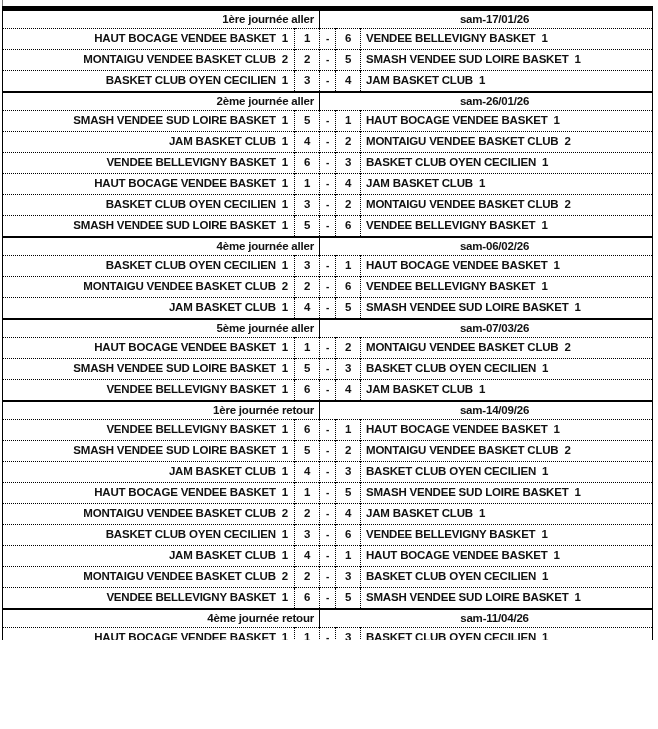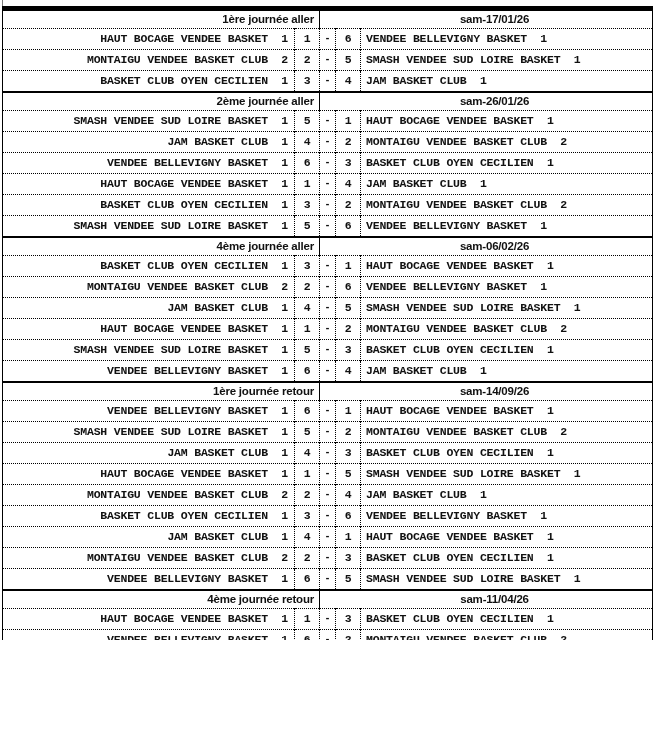--- a/index.html
+++ b/index.html
@@ -37,21 +37,21 @@
     font-weight: bold;
     font-size: 11.5px;
     letter-spacing: -0.2px;
     color: #111;
     overflow: hidden;
     vertical-align: middle;
     line-height: 1;
   }
   tr.section-row { border-top: 2px solid #000; }
   tr.section-row td { height: 15px; }
-  tr.match-row { border-top: 1px dotted #000; font-family: Liberation Mono, monospace; }
+  tr.match-row { border-top: 1px dotted #000; }
   tr.match-row td { height: 18px; }
 
   td.c-title {
     text-align: right;
     padding-right: 5px;
     border-right: 1px solid #000;
   }
   td.c-date {
     text-align: center;
     padding-left: 18px;
@@ -204,20 +204,24 @@
   </tr>
 
   <tr class="match-row">
     <td class="c-home">JAM BASKET CLUB  1</td>
     <td class="c-num">4</td>
     <td class="c-sep">-</td>
     <td class="c-num">5</td>
     <td class="c-away">SMASH VENDEE SUD LOIRE BASKET  1</td>
   </tr>
 
+  <tr class="section-row">
+    <td class="c-title" colspan="2">5ème journée aller</td>
+    <td class="c-date" colspan="3">sam-07/03/26</td>
+  </tr>
 
   <tr class="match-row">
     <td class="c-home">HAUT BOCAGE VENDEE BASKET  1</td>
     <td class="c-num">1</td>
     <td class="c-sep">-</td>
     <td class="c-num">2</td>
     <td class="c-away">MONTAIGU VENDEE BASKET CLUB  2</td>
   </tr>
 
   <tr class="match-row">

